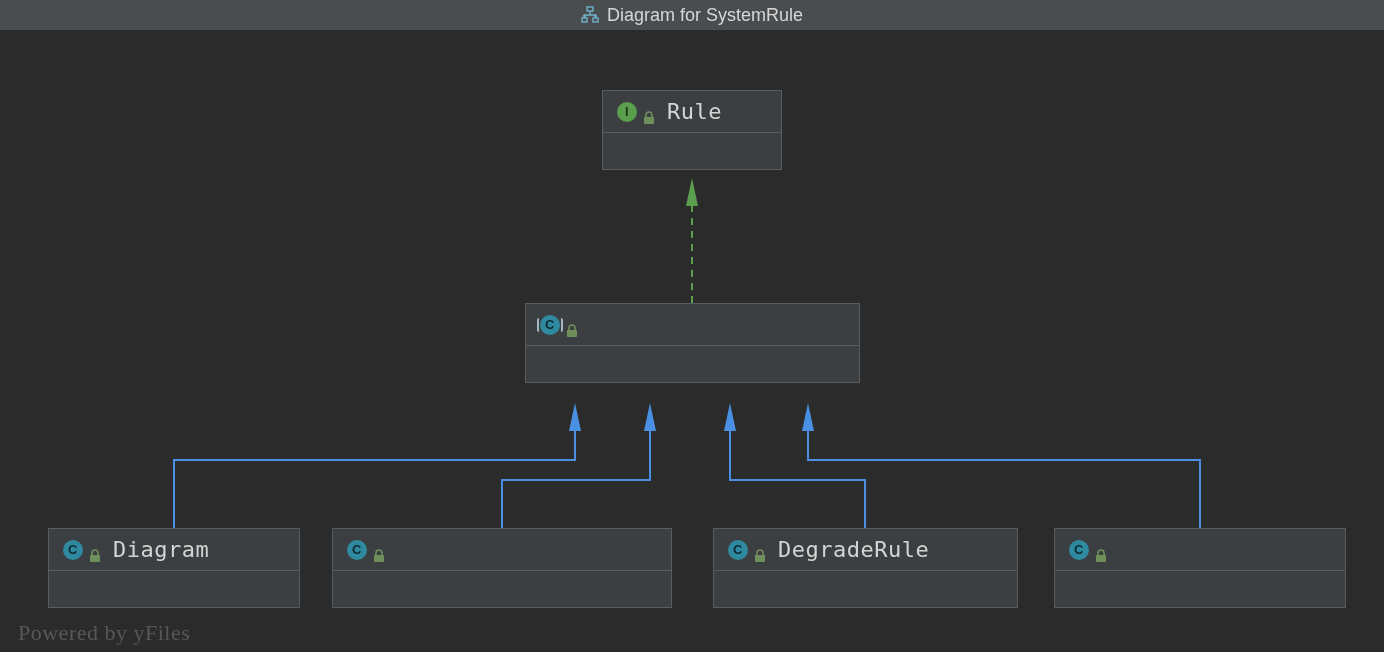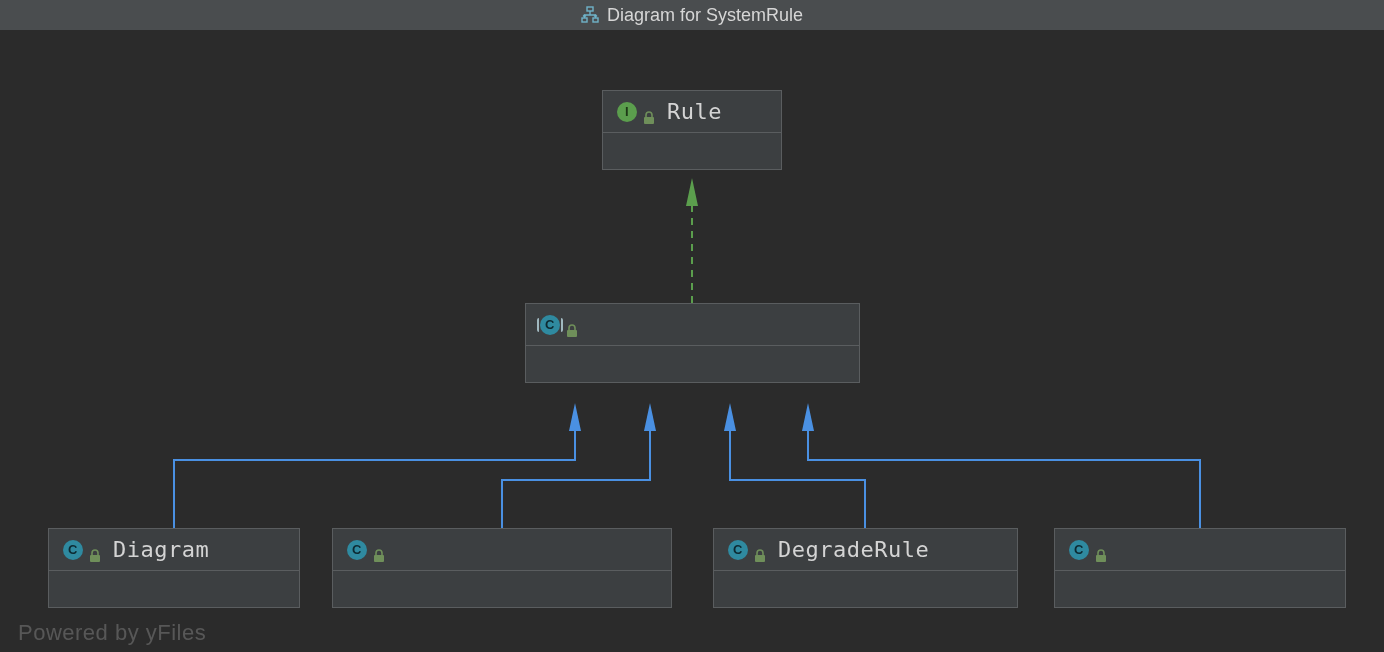--- a/index.html
+++ b/index.html
@@ -93,21 +93,21 @@
     width: 100%;
     height: 100%;
     pointer-events: none;
   }
   .watermark {
     position: absolute;
     left: 18px;
     bottom: 6px;
     font-size: 22px;
     color: rgba(200,200,200,0.28);
-    font-family: Liberation Sans, sans-serif;
+    font-family: Liberation Serif, serif;
     letter-spacing: 0.5px;
   }
 </style>
 </head>
 <body>
 
 <div class="header">
   <span class="header-icon">
     <svg width="18" height="18" viewBox="0 0 18 18">
       <rect x="6" y="1" width="6" height="4" fill="none" stroke="#6fb3c9" stroke-width="1.4"></rect>

